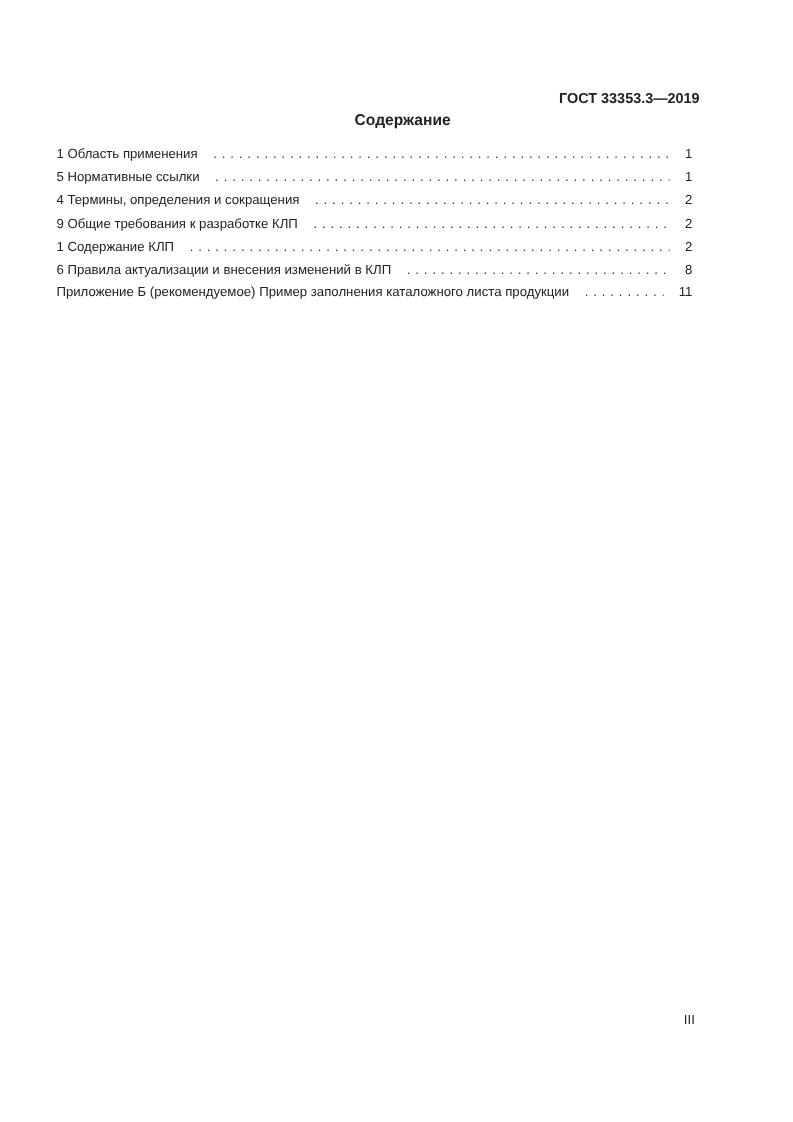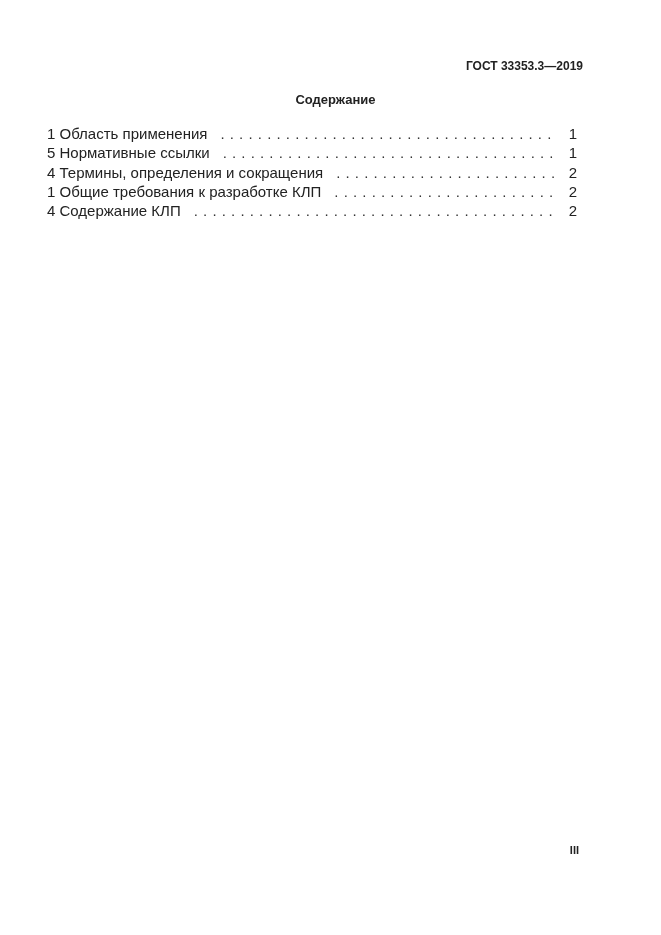--- a/index.html
+++ b/index.html
@@ -6,41 +6,41 @@
     body {
       width: 661px; height: 935px;
       background: #ffffff;
       position: relative;
       font-family: "Liberation Sans", sans-serif;
       color: #1a1a1a;
       overflow: hidden;
     }
     .header-code {
       position: absolute;
-      right: 78px; top: 59px;
+      right: 78px; top: 75px;
       font-size: 12px; font-weight: bold;
       color: #222;
     }
     .toc-title {
       position: absolute;
       left: 0; right: 0; top: 92px;
       text-align: center;
       font-size: 13px; font-weight: bold;
       color: #222;
       padding-left: 10px;
     }
     .toc {
       position: absolute;
       left: 47px; width: 530px; top: 123px;
     }
     .toc-row {
       display: flex;
-      align-items: flex-end;
+      align-items: flex-start;
       height: 19.2px;
-      font-size: 15px;
+      font-size: 11px;
       color: #222;
       white-space: nowrap;
       gap: 12px;
     }
     .toc-label { flex: 0 0 auto; }
     .toc-dots {
       flex: 1 1 auto;
       overflow: hidden;
       margin: 0 1px;
       letter-spacing: 3.2px;
@@ -50,21 +50,20 @@
       content: ". . . . . . . . . . . . . . . . . . . . . . . . . . . . . . . . . . . . . . . . . . . . . . . . . . . . . . . . . . . . . . . . . . . . . . . . . . . . . . . . . . . . . . . . . . . . .";
       letter-spacing: 0;
       word-spacing: 1px;
     }
     .toc-page { flex: 0 0 auto; text-align: right; }
     .page-number {
       position: absolute;
       right: 82px; top: 844px;
       font-size: 11px;
       color: #222;
-      font-weight: bold;
     }
   </style>
 </head>
 <body>
 
 <div class="header-code">ГОСТ 33353.3—2019</div>
 
 <div class="toc-title">Содержание</div>
 
 <div class="toc">
@@ -77,24 +76,34 @@
     <span class="toc-label">5  Нормативные ссылки</span>
     <span class="toc-dots"></span>
     <span class="toc-page">1</span>
   </div>
   <div class="toc-row">
     <span class="toc-label">4  Термины, определения и сокращения</span>
     <span class="toc-dots"></span>
     <span class="toc-page">2</span>
   </div>
   <div class="toc-row">
-    <span class="toc-label">1  Общие требования к разработке КЛП</span>
+    <span class="toc-label">9  Общие требования к разработке КЛП</span>
     <span class="toc-dots"></span>
     <span class="toc-page">2</span>
   </div>
   <div class="toc-row">
-    <span class="toc-label">4  Содержание КЛП</span>
+    <span class="toc-label">1  Содержание КЛП</span>
     <span class="toc-dots"></span>
     <span class="toc-page">2</span>
+  </div>
+  <div class="toc-row">
+    <span class="toc-label">6  Правила актуализации и внесения изменений в КЛП</span>
+    <span class="toc-dots"></span>
+    <span class="toc-page">8</span>
+  </div>
+  <div class="toc-row">
+    <span class="toc-label">Приложение Б (рекомендуемое)  Пример заполнения каталожного листа продукции</span>
+    <span class="toc-dots"></span>
+    <span class="toc-page">11</span>
   </div>
 </div>
 
 <div class="page-number">III</div>
 
 </body></html>

